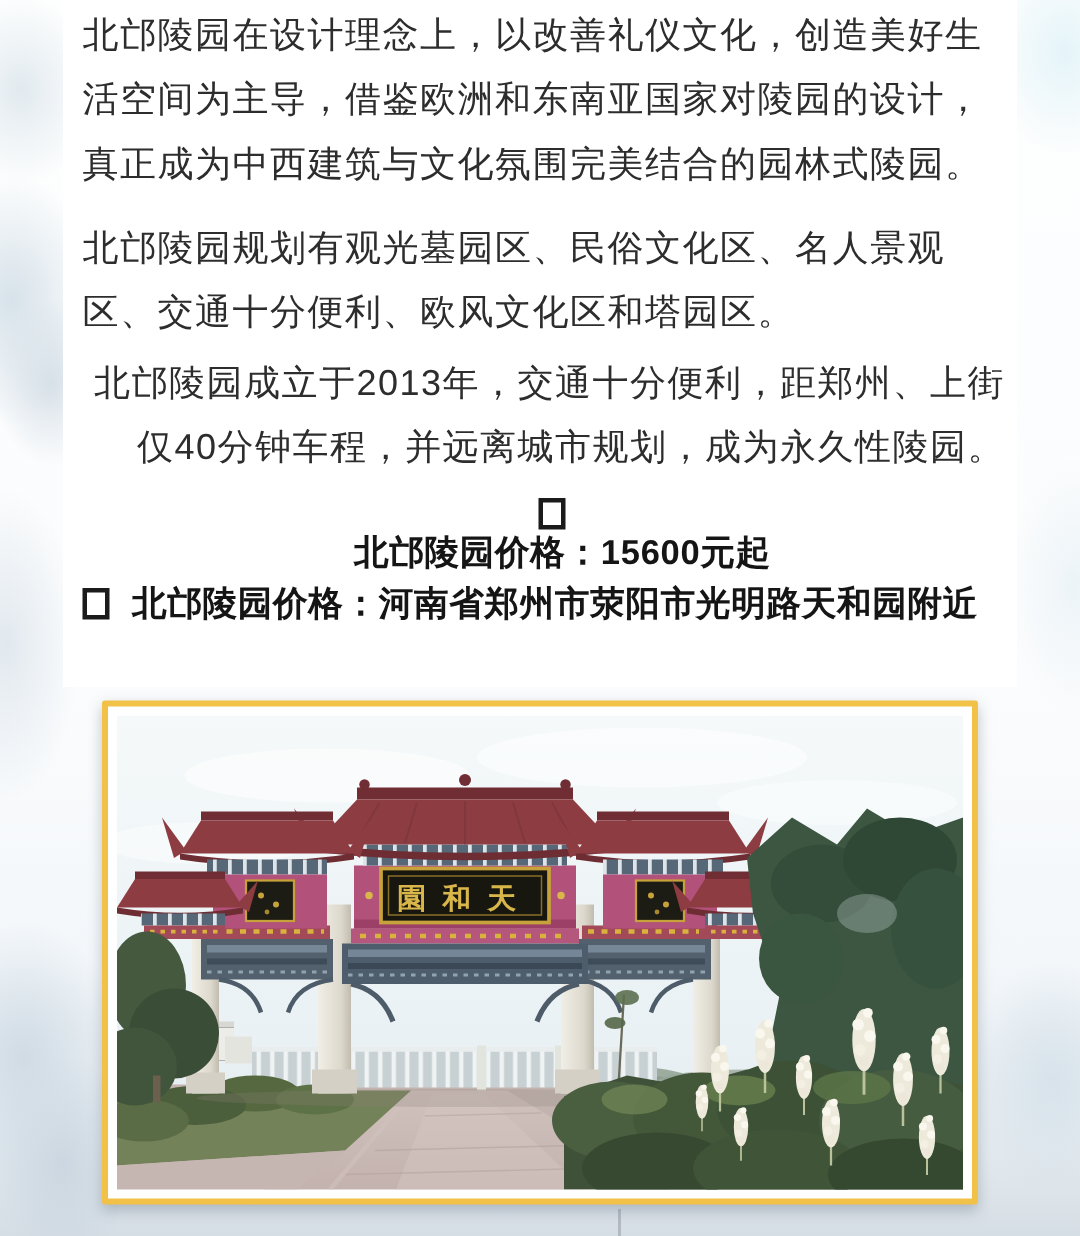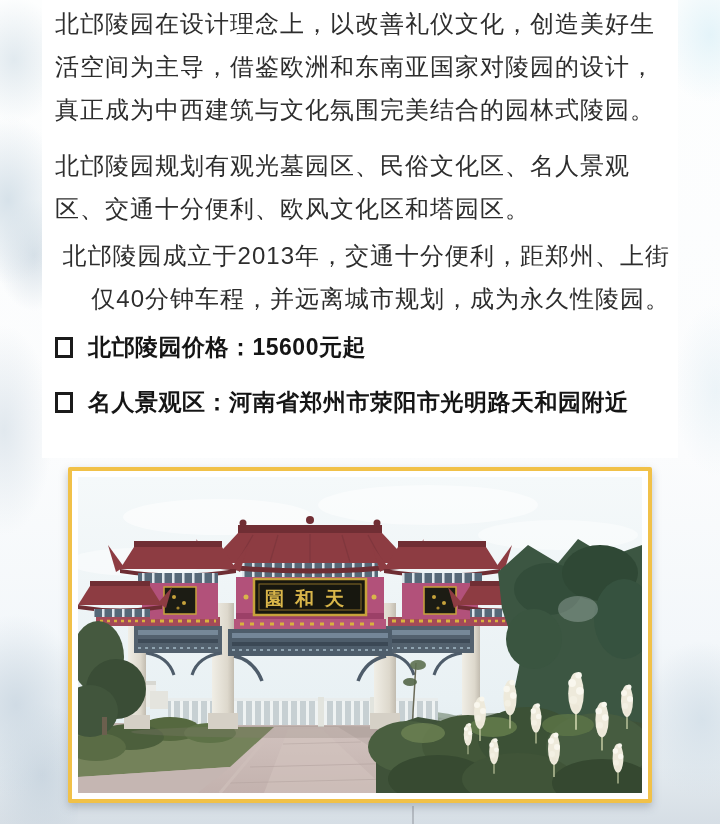--- a/index.html
+++ b/index.html
@@ -19,21 +19,21 @@
     background:
       radial-gradient(70px 95px at 60px 35px, rgba(224,242,248,.85), transparent 72%),
       radial-gradient(60px 120px at 66px 390px, rgba(226,238,244,.6), transparent 72%),
       radial-gradient(80px 110px at 52px 720px, rgba(212,224,233,.85), transparent 72%);}
   .text-bg{position:absolute;left:42px;top:0;width:636px;height:458px;background:#fff;z-index:2;}
   .para{position:absolute;left:55px;width:615px;z-index:3;
         font-size:24px;line-height:43px;letter-spacing:1px;color:#2d2d2d;}
   .p1{top:2px;} .p2{top:144px;} .p3{top:234px;text-align:right;}
   .bullet{position:absolute;left:55px;width:640px;z-index:3;display:flex;align-items:center;
           font-size:23px;line-height:30px;font-weight:bold;color:#151515;letter-spacing:.5px;}
-  .b1{top:332px;} .b2{top:387px;}
+  .b1{top:332px;flex-direction:column;} .b2{top:387px;}
   .sq{display:inline-block;width:12px;height:15px;border:3px solid #1b1b1b;margin-right:15px;flex:0 0 auto;}
   .photo-frame{position:absolute;left:68px;top:467px;width:584px;height:336px;box-sizing:border-box;
         border:4px solid #f1c148;border-radius:2px;background:#fff;padding:6px;z-index:3;
         box-shadow:0 4px 9px rgba(120,130,142,.45);}
   .photo-frame svg{display:block;width:100%;height:100%;}
   .vline{position:absolute;left:412px;top:806px;width:2px;height:18px;background:#b4bac1;z-index:2;}
 </style>
 </head>
 <body>
 
@@ -46,21 +46,21 @@
   <div class="para p1">北邙陵园在设计理念上，以改善礼仪文化，创造美好生活空间为主导，借鉴欧洲和东南亚国家对陵园的设计，真正成为中西建筑与文化氛围完美结合的园林式陵园。</div>
   <div class="para p2">北邙陵园规划有观光墓园区、民俗文化区、名人景观区、交通十分便利、欧风文化区和塔园区。</div>
   <div class="para p3">北邙陵园成立于2013年，交通十分便利，距郑州、上街仅40分钟车程，并远离城市规划，成为永久性陵园。</div>
 
   <div class="bullet b1">
     <span class="sq"></span>
     <span>北邙陵园价格：15600元起</span>
   </div>
   <div class="bullet b2">
     <span class="sq"></span>
-    <span>名人景观区：河南省郑州市荥阳市光明路天和园附近</span>
+    <span>北邙陵园价格：河南省郑州市荥阳市光明路天和园附近</span>
   </div>
 
   <div class="photo-frame">
     <svg viewBox="0 0 564 316" preserveAspectRatio="none">
       <defs>
         <linearGradient id="skyGrad" x1="0" y1="0" x2="0" y2="1">
           <stop offset="0" stop-color="#f5f9fa"></stop>
             <stop offset="0.7" stop-color="#e9f1f4"></stop>
             <stop offset="1" stop-color="#e0e9ed"></stop>
         </linearGradient>

